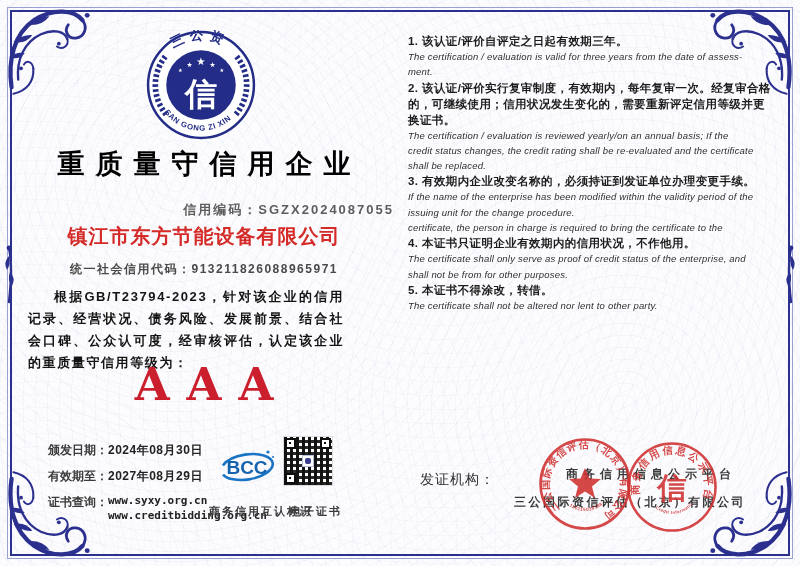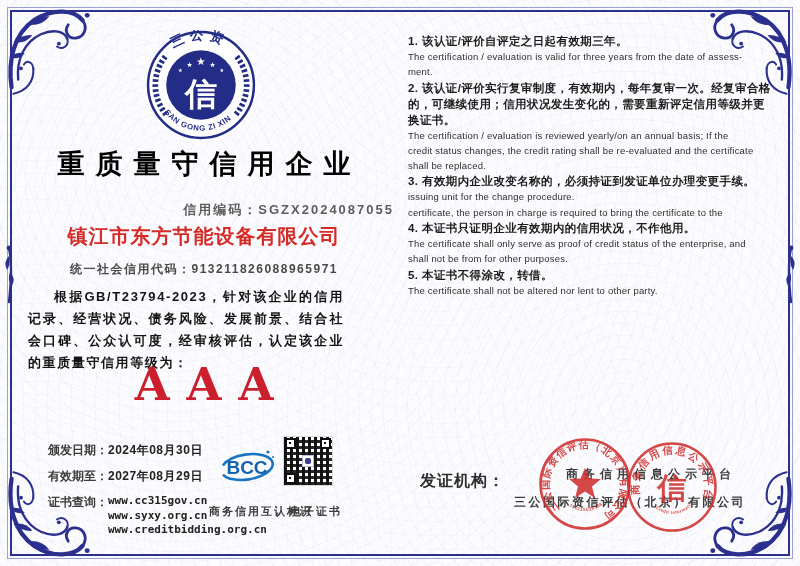--- a/index.html
+++ b/index.html
@@ -61,22 +61,22 @@
   .qr-emblem{position:absolute;left:18px;top:18px;width:12px;height:12px;background:#fff;border:1px solid #b9bedc;box-sizing:border-box;}
   .qr-emblem i{position:absolute;left:2px;top:2px;right:2px;bottom:2px;background:#3b3f8e;border-radius:2px;}
   .mark-label{position:absolute;top:504px;font-size:11px;font-weight:bold;color:#3c3c3c;letter-spacing:2px;white-space:nowrap;}
   .mark-label.mutual{left:209px;}
   .mark-label.ecert{left:290px;}
 
   
   .rcol{position:absolute;left:408px;top:33px;width:368px;}
   .notes-heading{font-size:13px;font-weight:bold;color:#111;letter-spacing:1px;margin-bottom:19px;}
   .note-zh{font-size:11.5px;font-weight:bold;color:#1c1c1c;line-height:16px;letter-spacing:.4px;}
-  .note-en{font-size:9.5px;color:#2e2e2e;line-height:15.3px;letter-spacing:.2px;white-space:nowrap;}
-  .issuer-label{position:absolute;left:420px;top:471px;font-size:16px;font-weight:bold;color:#2e2e2e;letter-spacing:1px;}
+  .note-en{font-size:9.5px;color:#2e2e2e;line-height:15.3px;letter-spacing:.2px;white-space:nowrap;font-style:italic;}
+  .issuer-label{position:absolute;left:420px;top:471px;font-size:14px;font-weight:normal;color:#2e2e2e;letter-spacing:1px;}
   .issuer-line1{position:absolute;left:556px;top:466px;width:190px;text-align:center;
     font-size:12px;font-weight:bold;color:#3a3a3a;letter-spacing:5px;white-space:nowrap;}
   .issuer-line2{position:absolute;left:500px;top:494px;width:260px;text-align:center;
     font-size:12px;font-weight:bold;color:#3a3a3a;letter-spacing:2.5px;white-space:nowrap;}
   .stamp{position:absolute;opacity:.88;}
   .stamp.s-left{left:538px;top:437px;width:94px;height:94px;}
   .stamp.s-right{left:626px;top:441px;width:92px;height:92px;}
 </style>
 </head>
 <body>
@@ -177,21 +177,20 @@
     <div class="issue-block">
       <div class="issue-row">
         <span class="issue-label">颁发日期：</span><span class="issue-val">2024年08月30日</span>
       </div>
       <div class="issue-row">
         <span class="issue-label">有效期至：</span><span class="issue-val">2027年08月29日</span>
       </div>
       <div class="issue-row query-row">
         <span class="issue-label">证书查询：</span>
         <span class="url-list">
-          <div>www.cc315gov.cn</div>
           <div>www.syxy.org.cn</div>
           <div>www.creditbidding.org.cn</div>
         </span>
       </div>
     </div>
   </div>
 
   <div class="bcc-wrap">
     <svg viewBox="0 0 58 44" width="58" height="44">
       <ellipse cx="29" cy="23" rx="26" ry="12.5" fill="none" stroke="#1a74c4" stroke-width="2.6" transform="rotate(-9 29 23)" stroke-dasharray="58 10"></ellipse>
@@ -227,20 +226,21 @@
       <div class="note-en">ment.</div>
     </div>
     <div class="note">
       <div class="note-zh">2. 该认证/评价实行复审制度，有效期内，每年复审一次。经复审合格的，可继续使用；信用状况发生变化的，需要重新评定信用等级并更换证书。</div>
       <div class="note-en">The certification / evaluation is reviewed yearly/on an annual basis; If the</div>
       <div class="note-en">credit status changes, the credit rating shall be re-evaluated and the certificate</div>
       <div class="note-en">shall be replaced.</div>
     </div>
     <div class="note">
       <div class="note-zh">3. 有效期内企业改变名称的，必须持证到发证单位办理变更手续。</div>
+      <div class="note-en">If the name of the enterprise has been modified within the validity period of the</div>
       <div class="note-en">issuing unit for the change procedure.</div>
       <div class="note-en">certificate, the person in charge is required to bring the certificate to the</div>
     </div>
     <div class="note">
       <div class="note-zh">4. 本证书只证明企业有效期内的信用状况，不作他用。</div>
       <div class="note-en">The certificate shall only serve as proof of credit status of the enterprise, and</div>
       <div class="note-en">shall not be from for other purposes.</div>
     </div>
     <div class="note">
       <div class="note-zh">5. 本证书不得涂改，转借。</div>

